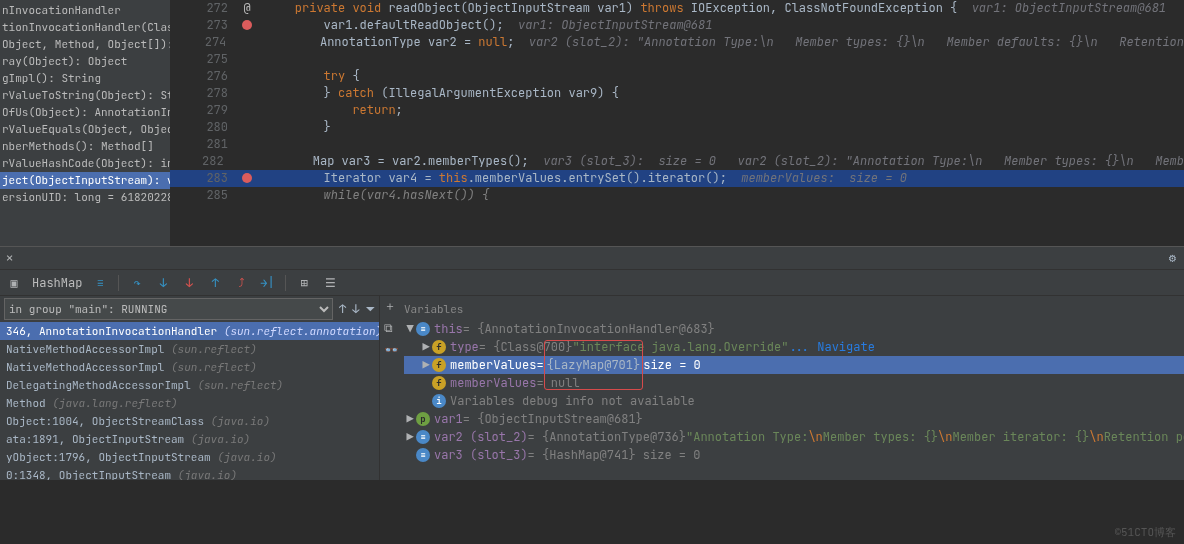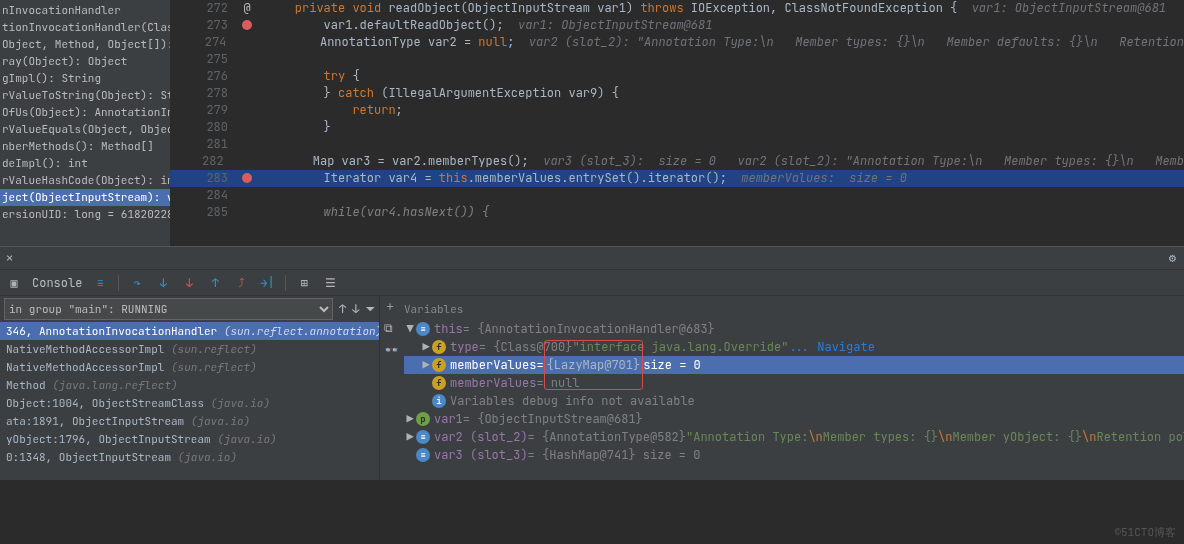--- a/index.html
+++ b/index.html
@@ -100,50 +100,48 @@
   <div class="structure-panel" id="structure">
       <div class="item">nInvocationHandler</div>
       <div class="item">tionInvocationHandler(Class&lt;</div>
       <div class="item">Object, Method, Object[]): Ob</div>
       <div class="item">ray(Object): Object</div>
       <div class="item">gImpl(): String</div>
       <div class="item">rValueToString(Object): String</div>
       <div class="item">OfUs(Object): AnnotationInvoc</div>
       <div class="item">rValueEquals(Object, Object)</div>
       <div class="item">nberMethods(): Method[]</div>
-      <div class="item">deImpl(): int</div>
       <div class="item">rValueHashCode(Object): int</div>
       <div class="item selected">ject(ObjectInputStream): void</div>
       <div class="item">ersionUID: long = 618202288</div>
     </div>
   <div class="editor" id="editor">
       <div class="line"><span class="ln">272</span><span class="bp-col" style="color: rgb(187, 187, 187);">@</span><span class="code"><span>    </span><span class="k-keyword">private void</span><span> readObject(ObjectInputStream var1) </span><span class="k-keyword">throws</span><span> IOException, ClassNotFoundException {  </span><span class="k-hint">var1: ObjectInputStream@681</span></span></div>
       <div class="line"><span class="ln">273</span><span class="bp-col"><span class="bp"></span></span><span class="code"><span>        var1.defaultReadObject();  </span><span class="k-hint">var1: ObjectInputStream@681</span></span></div>
       <div class="line"><span class="ln">274</span><span class="bp-col"></span><span class="code"><span>        AnnotationType var2 = </span><span class="k-keyword">null</span><span>;  </span><span class="k-hint">var2 (slot_2): "Annotation Type:\n   Member types: {}\n   Member defaults: {}\n   Retention</span></span></div>
       <div class="line"><span class="ln">275</span><span class="bp-col"></span><span class="code"><span></span></span></div>
       <div class="line"><span class="ln">276</span><span class="bp-col"></span><span class="code"><span>        </span><span class="k-keyword">try</span><span> {</span></span></div>
       <div class="line"><span class="ln">278</span><span class="bp-col"></span><span class="code"><span>        } </span><span class="k-keyword">catch</span><span> (IllegalArgumentException var9) {</span></span></div>
       <div class="line"><span class="ln">279</span><span class="bp-col"></span><span class="code"><span>            </span><span class="k-keyword">return</span><span>;</span></span></div>
       <div class="line"><span class="ln">280</span><span class="bp-col"></span><span class="code"><span>        }</span></span></div>
       <div class="line"><span class="ln">281</span><span class="bp-col"></span><span class="code"><span></span></span></div>
       <div class="line"><span class="ln">282</span><span class="bp-col"></span><span class="code"><span>        Map var3 = var2.memberTypes();  </span><span class="k-hint">var3 (slot_3):  size = 0   var2 (slot_2): "Annotation Type:\n   Member types: {}\n   Memb</span></span></div>
       <div class="line exec"><span class="ln">283</span><span class="bp-col"><span class="bp"></span></span><span class="code"><span>        Iterator var4 = </span><span class="k-keyword">this</span><span>.memberValues.entrySet().iterator();  </span><span class="k-hint">memberValues:  size = 0</span></span></div>
-      <div class="line"><span class="ln">284</span><span class="bp-col"></span><span class="code"><span></span></span></div>
       <div class="line"><span class="ln">285</span><span class="bp-col"></span><span class="code"><span>        </span><span class="k-comment">while(var4.hasNext()) {</span></span></div>
     </div>
 </div>
 
 <div class="tool-window">
   <div class="tw-header">
     <span class="tw-close">✕</span>
     <span style="position:absolute;right:8px;">⚙</span>
   </div>
   <div class="tw-toolbar">
     <span class="btn">▣</span>
-    <span style="color:#bbb;">Console</span>
+    <span style="color:#bbb;">HashMap</span>
     <span class="btn" style="color:#3592c4;">≡</span>
     <span style="width:1px;height:16px;background:#555;"></span>
     <span class="btn" style="color:#3592c4;">↷</span>
     <span class="btn" style="color:#3592c4;">↓</span>
     <span class="btn" style="color:#d9534f;">↓</span>
     <span class="btn" style="color:#3592c4;">↑</span>
     <span class="btn" style="color:#d9534f;">⤴</span>
     <span class="btn" style="color:#3592c4;">→|</span>
     <span style="width:1px;height:16px;background:#555;"></span>
     <span class="btn">⊞</span>
@@ -154,20 +152,21 @@
       <div class="frames-head">
         <select><option> in group "main": RUNNING</option></select>
         <span class="btn">↑</span>
         <span class="btn">↓</span>
         <span class="btn">⏷</span>
       </div>
       <div class="frames-list" id="frames-list">
           <div class="frame-item sel"><span>346, AnnotationInvocationHandler</span><span class="frame-dim"> (sun.reflect.annotation)</span></div>
           <div class="frame-item"><span>NativeMethodAccessorImpl</span><span class="frame-dim"> (sun.reflect)</span></div>
           <div class="frame-item"><span>NativeMethodAccessorImpl</span><span class="frame-dim"> (sun.reflect)</span></div>
+          <div class="frame-item"><span>DelegatingMethodAccessorImpl</span><span class="frame-dim"> (sun.reflect)</span></div>
           <div class="frame-item"><span>Method</span><span class="frame-dim"> (java.lang.reflect)</span></div>
           <div class="frame-item"><span>Object:1004, ObjectStreamClass</span><span class="frame-dim"> (java.io)</span></div>
           <div class="frame-item"><span>ata:1891, ObjectInputStream</span><span class="frame-dim"> (java.io)</span></div>
           <div class="frame-item"><span>yObject:1796, ObjectInputStream</span><span class="frame-dim"> (java.io)</span></div>
           <div class="frame-item"><span>0:1348, ObjectInputStream</span><span class="frame-dim"> (java.io)</span></div>
         </div>
     </div>
     <div class="vars">
       <div class="vars-gutter">
         <span class="gb">＋</span>
@@ -213,26 +212,26 @@
         <div class="vnode" style="padding-left:0px;">
           <span class="tw">▶</span>
           <span class="ic ic-p">p</span>
           <span class="vname">var1</span>
           <span class="vval"> = {ObjectInputStream@681}</span>
         </div>
         <div class="vnode" style="padding-left:0px;">
           <span class="tw">▶</span>
           <span class="ic ic-eq">≡</span>
           <span class="vname">var2 (slot_2)</span>
-          <span class="vval"> = {AnnotationType@582} </span>
+          <span class="vval"> = {AnnotationType@736} </span>
           <span class="vstr">"Annotation Type:</span>
             <span class="vesc">\n</span>
           <span class="vstr">   Member types: {}</span>
             <span class="vesc">\n</span>
-          <span class="vstr">   Member yObject: {}</span>
+          <span class="vstr">   Member iterator: {}</span>
             <span class="vesc">\n</span>
           <span class="vstr">   Retention policy: SOUR</span>
 
         </div>
         <div class="vnode" style="padding-left:0px;">
           <span class="tw" style="visibility:hidden">▶</span>
           <span class="ic ic-eq">≡</span>
           <span class="vname">var3 (slot_3)</span>
           <span class="vval"> = {HashMap@741}  size = 0</span>
         </div>

